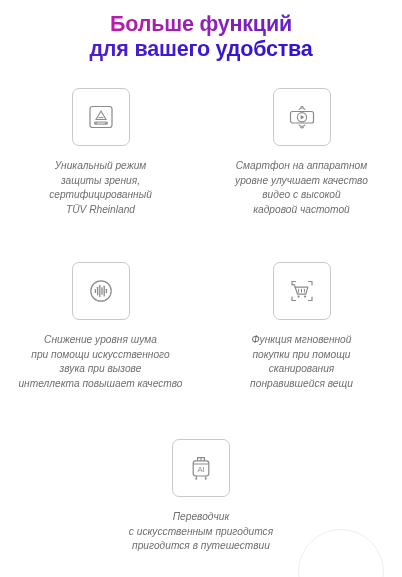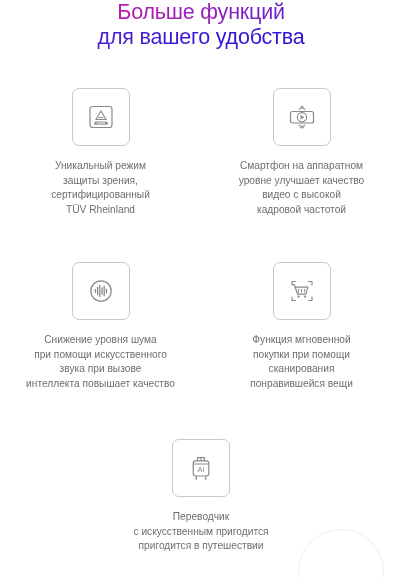--- a/index.html
+++ b/index.html
@@ -8,22 +8,22 @@
     background:#ffffff;
     font-family:"Liberation Sans","DejaVu Sans",sans-serif;
     overflow:hidden;
     position:relative;
   }
 
   
   .heading {
     width:100%;
     text-align:center;
-    padding-top:0px;
-    font-weight:normal;
+    padding-top:12px;
+    font-weight:bold;
     font-size:21.5px;
     line-height:25px;
     letter-spacing:-0.2px;
   }
   .heading .line {
     display:block;
     background-clip:text;
     -webkit-background-clip:text;
     color:transparent;
     -webkit-text-fill-color:transparent;
@@ -67,21 +67,21 @@
   }
 
   .caption {
     margin-top:13px;
     text-align:center;
     color:#6e6e6e;
     font-size:10.2px;
     line-height:14.5px;
     max-width:168px;
   }
-  .caption .ln { display:block; white-space:nowrap; }
+  .caption .ln { display:block; white-space:nowrap;font-style:italic; }
 
   .row-2 { margin-top:45px; }
   .row-3 { margin-top:48px; }
 
   
   .bottom-arc {
     position:absolute;
     right:18px;
     bottom:-38px;
     width:86px;

